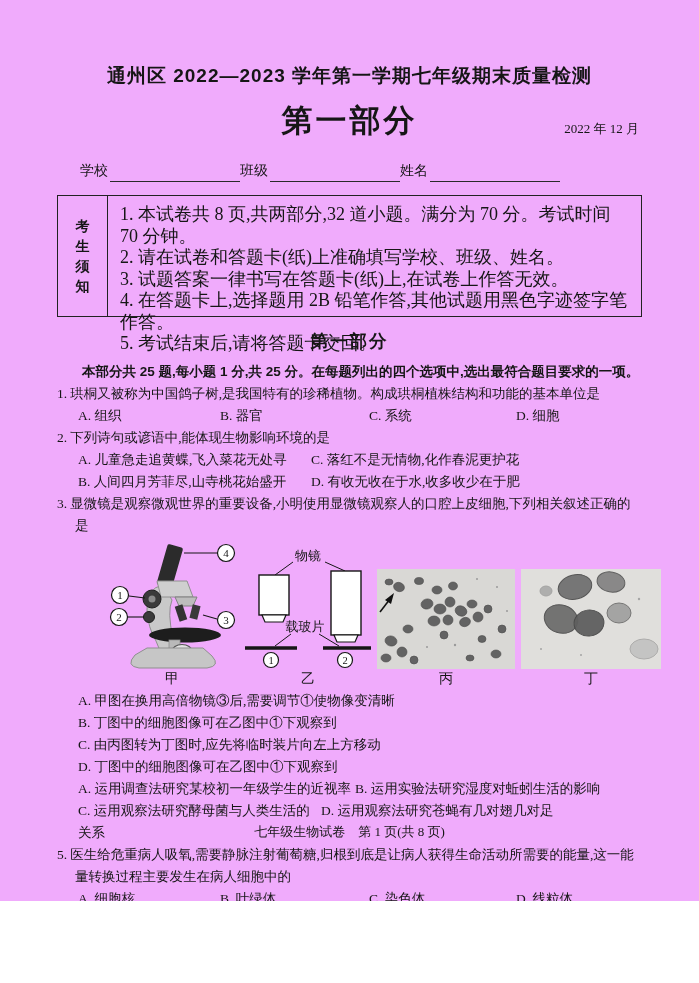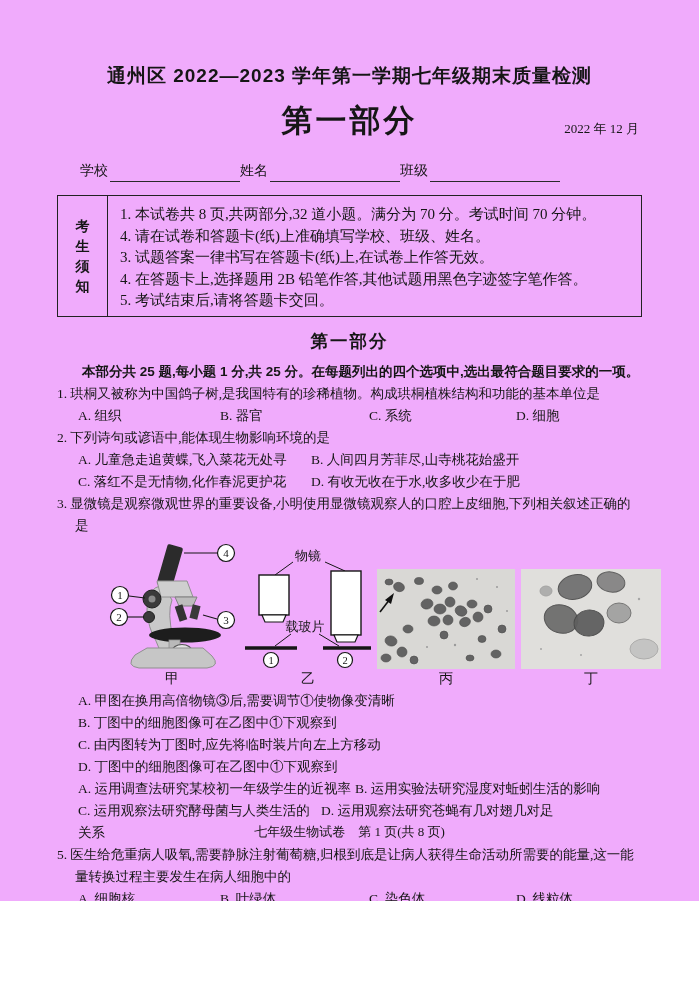--- a/index.html
+++ b/index.html
@@ -23,21 +23,21 @@
   .paper-date { position:absolute; right:60px; bottom:4px; font-size:13px;margin-left:8px; }
   .fields { display:flex; margin:16px 57px 0; padding-left:23px; font-size:14px; }
   .field { display:flex; align-items:flex-end; }
   .blank { display:inline-block; width:130px; border-bottom:1px solid #2a2a2a; height:16px; margin-left:2px; }
   .notice-box { margin:13px 57px 0; border:1.5px solid #222; display:flex; height:122px; }
   .notice-side {
     width:50px; border-right:1.5px solid #222; display:flex; flex-direction:column;
     align-items:center; justify-content:center; gap:4px;
     font-family:"Liberation Sans","DejaVu Sans",sans-serif; font-weight:bold; font-size:14px; line-height:16px;
   }
-  .notice-items { flex:1; padding:8px 12px 6px; font-size:15px; line-height:21.5px; }
+  .notice-items { flex:1; padding:8px 12px 6px; font-size:18px; line-height:21.5px; }
   .part-heading {
     text-align:center; margin-top:12px;
     font-family:"Liberation Sans","DejaVu Sans",sans-serif;
     font-weight:bold; font-size:17.5px; letter-spacing:2px; line-height:24px;
   }
   .intro {
     margin:8px 55px 0; text-indent:2em;
     font-family:"Liberation Sans","DejaVu Sans",sans-serif;
     font-weight:bold; font-size:13.5px; line-height:22px;
   }
@@ -72,39 +72,39 @@
     <div class="paper-title">第一部分</div>
     <div class="paper-date">2022 年 12 月</div>
   </div>
 
   <div class="fields">
     <div class="field">
       <span>学校</span>
       <span class="blank"></span>
     </div>
     <div class="field">
+      <span>班级</span>
+      <span class="blank"></span>
+    </div>
+    <div class="field">
       <span>姓名</span>
-      <span class="blank"></span>
-    </div>
-    <div class="field">
-      <span>班级</span>
       <span class="blank"></span>
     </div>
   </div>
 
   <div class="notice-box">
     <div class="notice-side">
       <div>考</div>
       <div>生</div>
       <div>须</div>
       <div>知</div>
     </div>
     <div class="notice-items">
       <div>1. 本试卷共 8 页,共两部分,32 道小题。满分为 70 分。考试时间 70 分钟。</div>
-      <div>4. 请在试卷和答题卡(纸)上准确填写学校、班级、姓名。</div>
+      <div>2. 请在试卷和答题卡(纸)上准确填写学校、班级、姓名。</div>
       <div>3. 试题答案一律书写在答题卡(纸)上,在试卷上作答无效。</div>
       <div>4. 在答题卡上,选择题用 2B 铅笔作答,其他试题用黑色字迹签字笔作答。</div>
       <div>5. 考试结束后,请将答题卡交回。</div>
     </div>
   </div>
 
   <div class="part-heading">第一部分</div>
   <div class="intro">本部分共 25 题,每小题 1 分,共 25 分。在每题列出的四个选项中,选出最符合题目要求的一项。</div>
 
   <div class="question">
@@ -118,22 +118,22 @@
       <span>D. 细胞</span>
     </div>
   </div>
 
   <div class="question">
     <div class="q-stem">
       <span class="q-num">2.</span><span>下列诗句或谚语中,能体现生物影响环境的是</span>
     </div>
     <div class="opts opt-grid2">
       <span>A. 儿童急走追黄蝶,飞入菜花无处寻</span>
+      <span>C. 落红不是无情物,化作春泥更护花</span>
       <span>B. 人间四月芳菲尽,山寺桃花始盛开</span>
-      <span>C. 落红不是无情物,化作春泥更护花</span>
       <span>D. 有收无收在于水,收多收少在于肥</span>
     </div>
   </div>
 
   <div class="question">
     <div class="q-stem">
       <span class="q-num">3.</span><span>显微镜是观察微观世界的重要设备,小明使用显微镜观察人的口腔上皮细胞,下列相关叙述正确的是</span>
     </div>
   </div>
 

